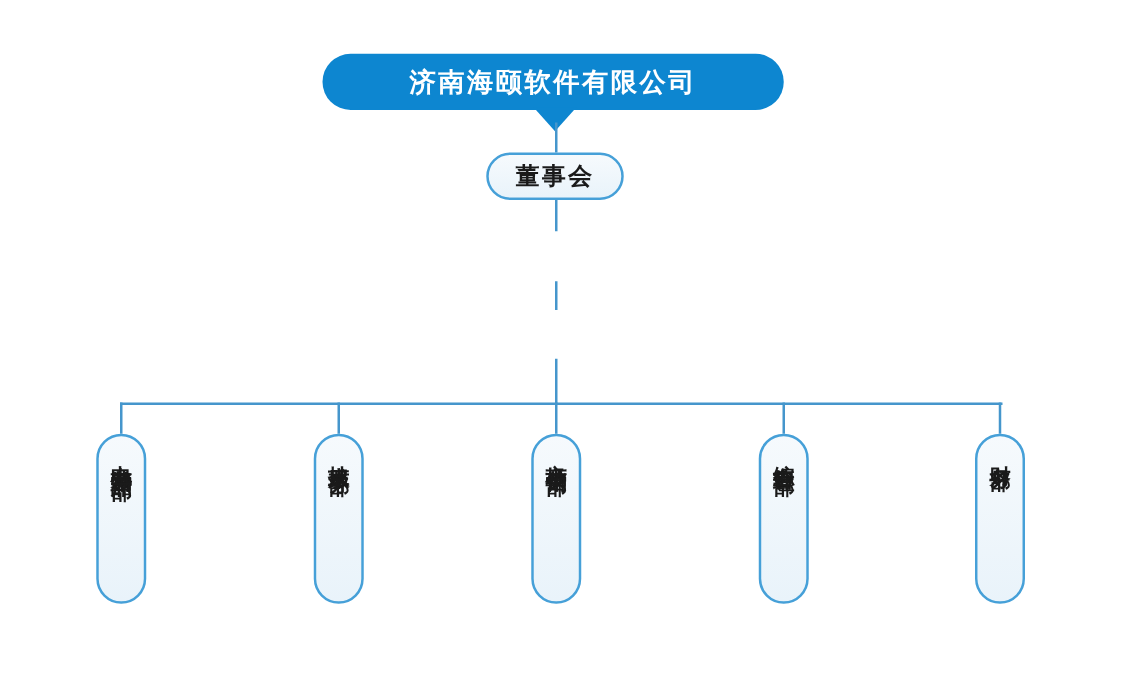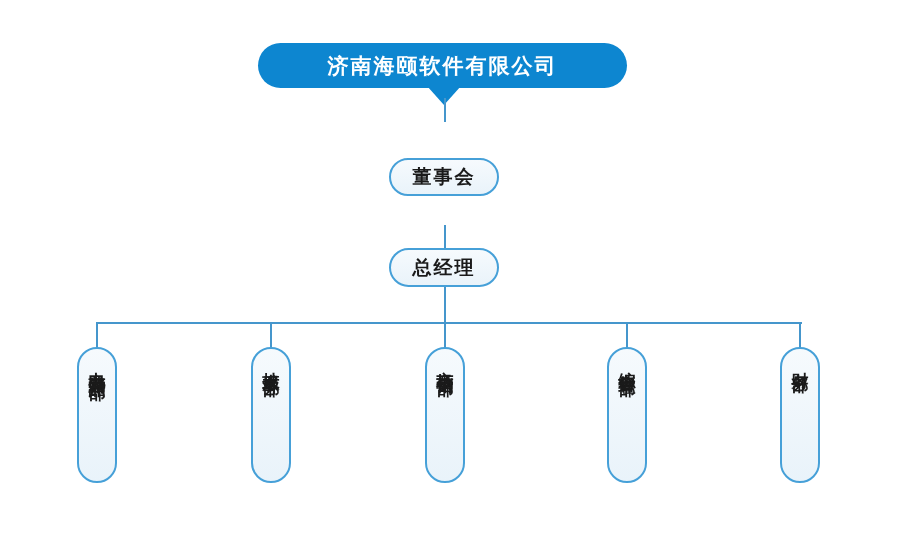--- a/index.html
+++ b/index.html
@@ -52,21 +52,21 @@
     border-radius: 20px;
     box-sizing: border-box;
     display: flex;
     align-items: center;
     justify-content: center;
     font-size: 19px;
     font-weight: bold;
     color: #1a1a1a;
     letter-spacing: 2px;
   }
-  .pill-board    { top: 122px; height: 38px; margin-top: 36px; }
+  .pill-board    { top: 122px; height: 38px; }
   .pill-chairman { top: 185px; height: 40px; }
   .pill-gm       { top: 248px; height: 39px; }
   
   .dept {
     position: absolute;
     top: 347px;
     width: 40px;
     height: 136px;
     background: linear-gradient(180deg, #f6fafd 0%, #e9f3fa 100%);
     border: 2px solid #46a0d8;
@@ -124,23 +124,20 @@
   <div class="line hline l-span"></div>
   <div class="line vline l-d1"></div>
   <div class="line vline l-d2"></div>
   <div class="line vline l-d3"></div>
   <div class="line vline l-d4"></div>
   <div class="line vline l-d5"></div>
 
   <div class="pill pill-board">
     <span>董事会</span>
   </div>
-  <div class="pill pill-gm">
-    <span>总经理</span>
-  </div>
 
   <div class="dept dept-1">
     <span>电力营销产品部</span>
   </div>
   <div class="dept dept-2">
     <span>技术服务部</span>
   </div>
   <div class="dept dept-3">
     <span>市场营销部</span>
   </div>

